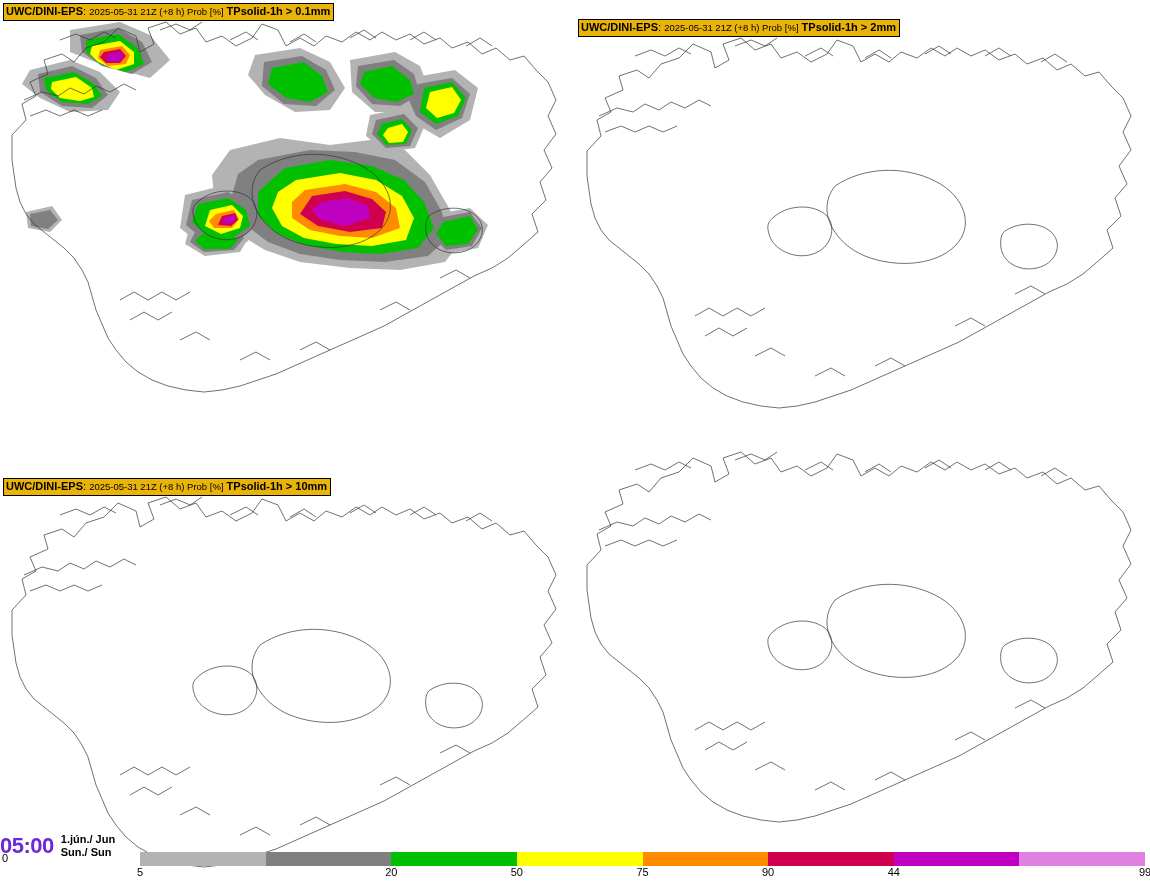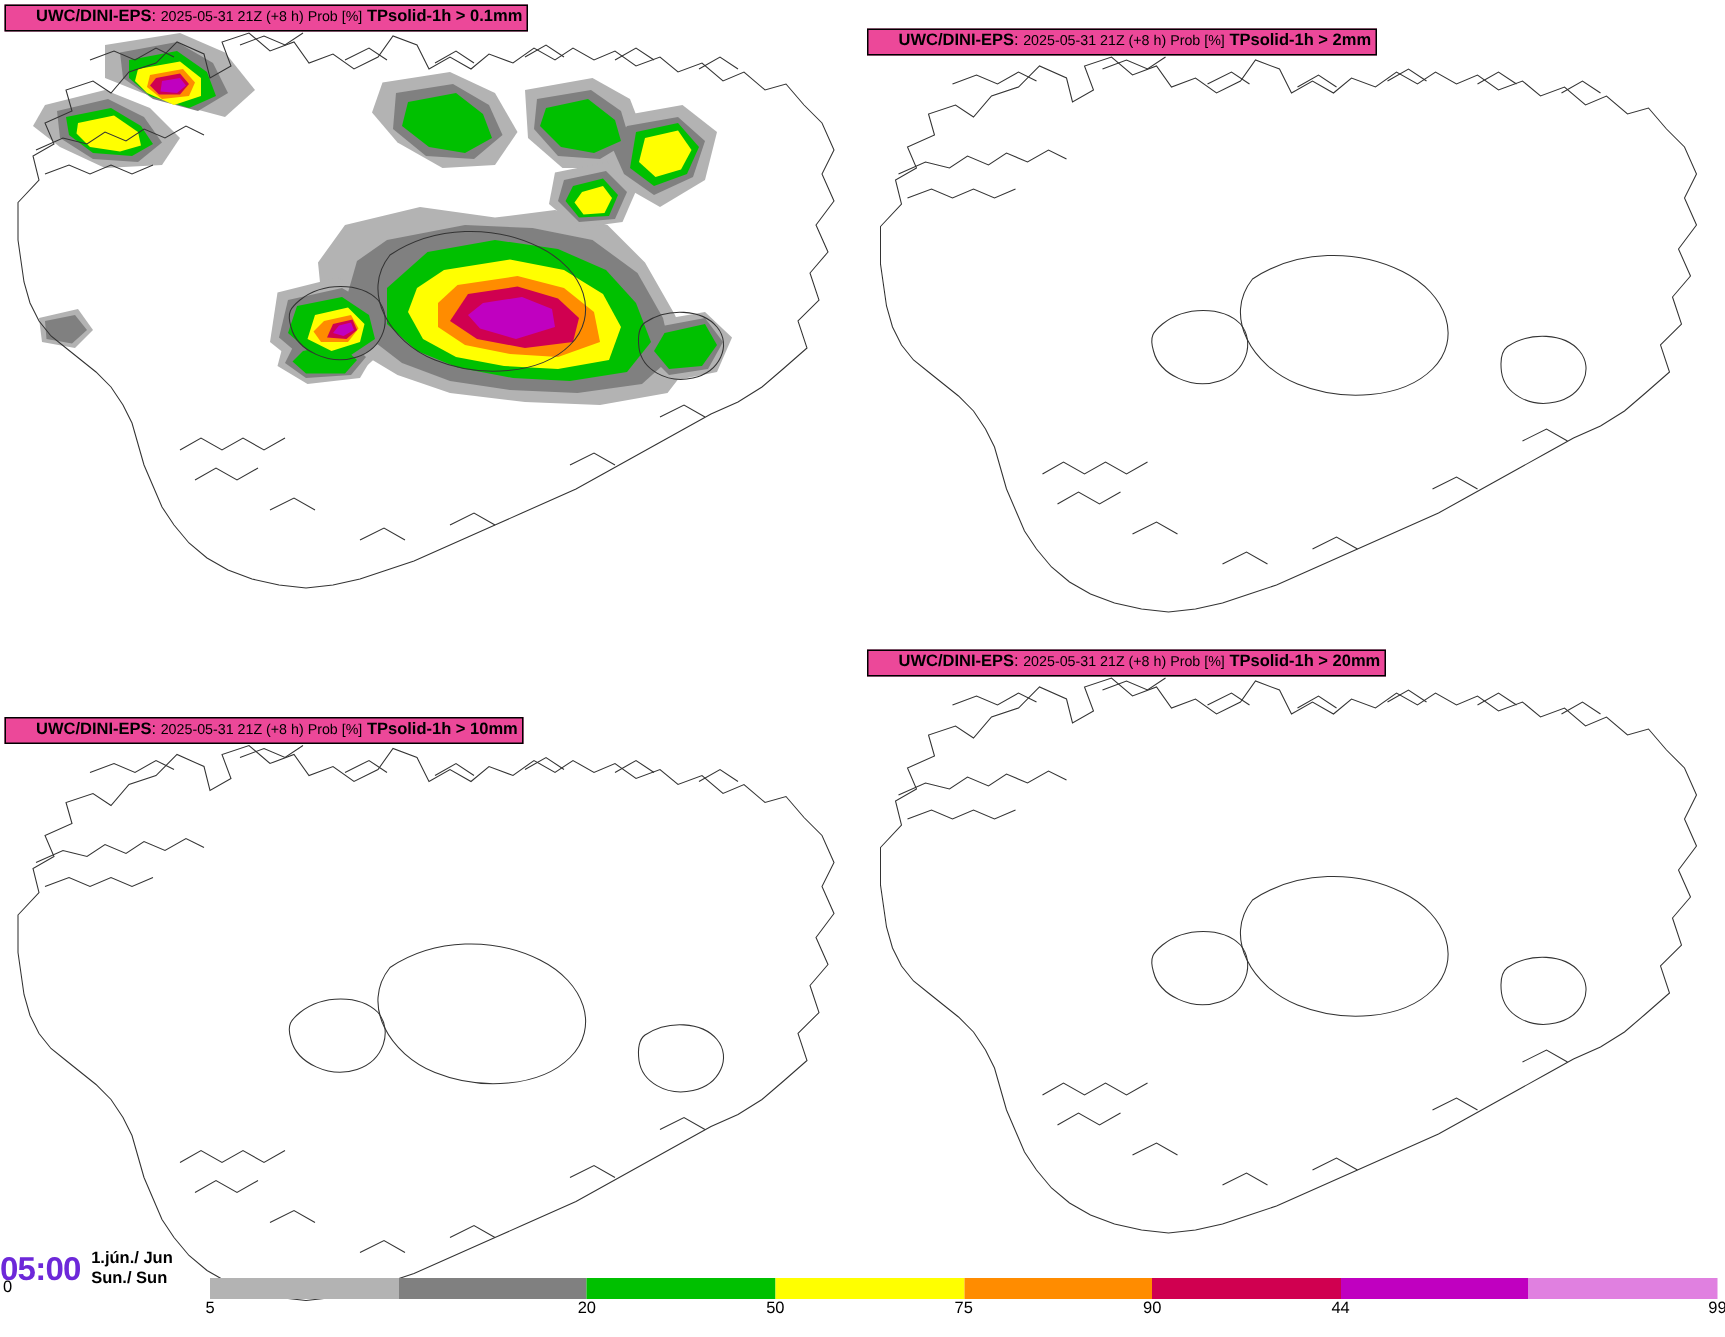--- a/index.html
+++ b/index.html
@@ -28,23 +28,23 @@
     overflow: hidden;
   }
   .p0 { left: 0;   top: 0;   }
   .p1 { left: 575px; top: 16px; }
   .p2 { left: 0;   top: 430px; margin-top: 45px; }
   .p3 { left: 575px; top: 430px; }
 
   .panel-title {
     position: absolute;
     top: 3px;
-    background: #ec4899;
+    background: #eab308;
     border: 1px solid #000000;
-    padding: 1px 3px 2px 20px;
+    padding: 1px 3px 2px 2px;
     font-size: 11px;
     line-height: 12px;
     white-space: nowrap;
     z-index: 5;
   }
   .p0 .panel-title, .p2 .panel-title { left: 3px; }
   .p1 .panel-title, .p3 .panel-title { left: 3px; }
   .t-model { font-weight: bold; font-size: 11px; }
   .t-run   { font-size: 9.5px; }
   .t-var   { font-weight: bold; font-size: 11px; }
@@ -268,23 +268,20 @@
         <path d="M380,310 L396,302 L410,310"></path>
         <path d="M440,278 L456,270 L470,278"></path>
         <path d="M260,170 C290,150 330,150 360,165 C390,180 400,210 380,230 C360,250 320,252 290,240 C260,228 240,195 260,170 Z"></path>
         <path d="M200,200 C215,188 240,188 252,200 C262,212 256,232 238,238 C220,244 198,234 194,218 C191,208 194,205 200,200 Z"></path>
         <path d="M430,215 C445,205 468,206 478,218 C488,230 480,248 462,252 C444,256 428,246 426,232 C425,224 426,218 430,215 Z"></path>
       </g>
     </svg>
   </div>
 
   <div class="panel p3">
-    <div class="panel-title">
-      <span class="t-model">UWC/DINI-EPS</span><span>: </span><span class="t-run">2025-05-31 21Z (+8 h) Prob [%]</span><span> </span><span class="t-var">TPsolid-1h &gt; 20mm</span>
-    </div>
     <svg class="map-svg" viewBox="0 0 575 430">
       <g fill="none" stroke="#333333" stroke-width="0.7">
         <path d="M12,135 L26,120 L22,104 L36,96 L30,82 L48,74 L44,60 L62,54 L74,62 L86,48 L104,42 L118,28 L136,36 L140,52 L154,44 L148,28 L166,22 L180,34 L196,28 L206,42 L222,36 L236,46 L252,38 L262,24 L278,30 L286,46 L300,38 L314,46 L326,36 L342,42 L356,32 L370,40 L382,32 L396,40 L410,34 L424,44 L440,38 L452,48 L468,42 L482,54 L496,48 L510,60 L524,56 L536,70 L548,82 L556,100 L548,116 L556,134 L544,150 L552,168 L540,182 L546,200 L532,214 L538,232 L522,246 L508,258 L492,268 L474,276 L456,286 L438,296 L420,306 L402,316 L384,326 L366,334 L348,342 L330,350 L312,358 L294,366 L276,374 L258,380 L240,386 L222,390 L204,392 L186,390 L168,386 L152,380 L138,372 L126,362 L116,350 L108,338 L102,324 L96,310 L92,296 L88,282 L82,270 L74,258 L64,248 L54,240 L44,232 L34,224 L26,214 L20,202 L16,188 L14,174 L12,160 Z"></path>
         <path d="M24,100 L42,92 L58,96 L70,88 L84,94 L96,86 L110,92 L124,84 L136,90"></path>
         <path d="M30,116 L46,110 L60,116 L74,110 L88,116 L102,110"></path>
         <path d="M60,40 L76,34 L90,40 L104,32 L116,38"></path>
         <path d="M160,30 L176,24 L190,30 L202,22"></path>
         <path d="M230,40 L246,32 L258,40"></path>
         <path d="M290,42 L304,34 L316,42"></path>
         <path d="M350,38 L364,30 L376,38"></path>

